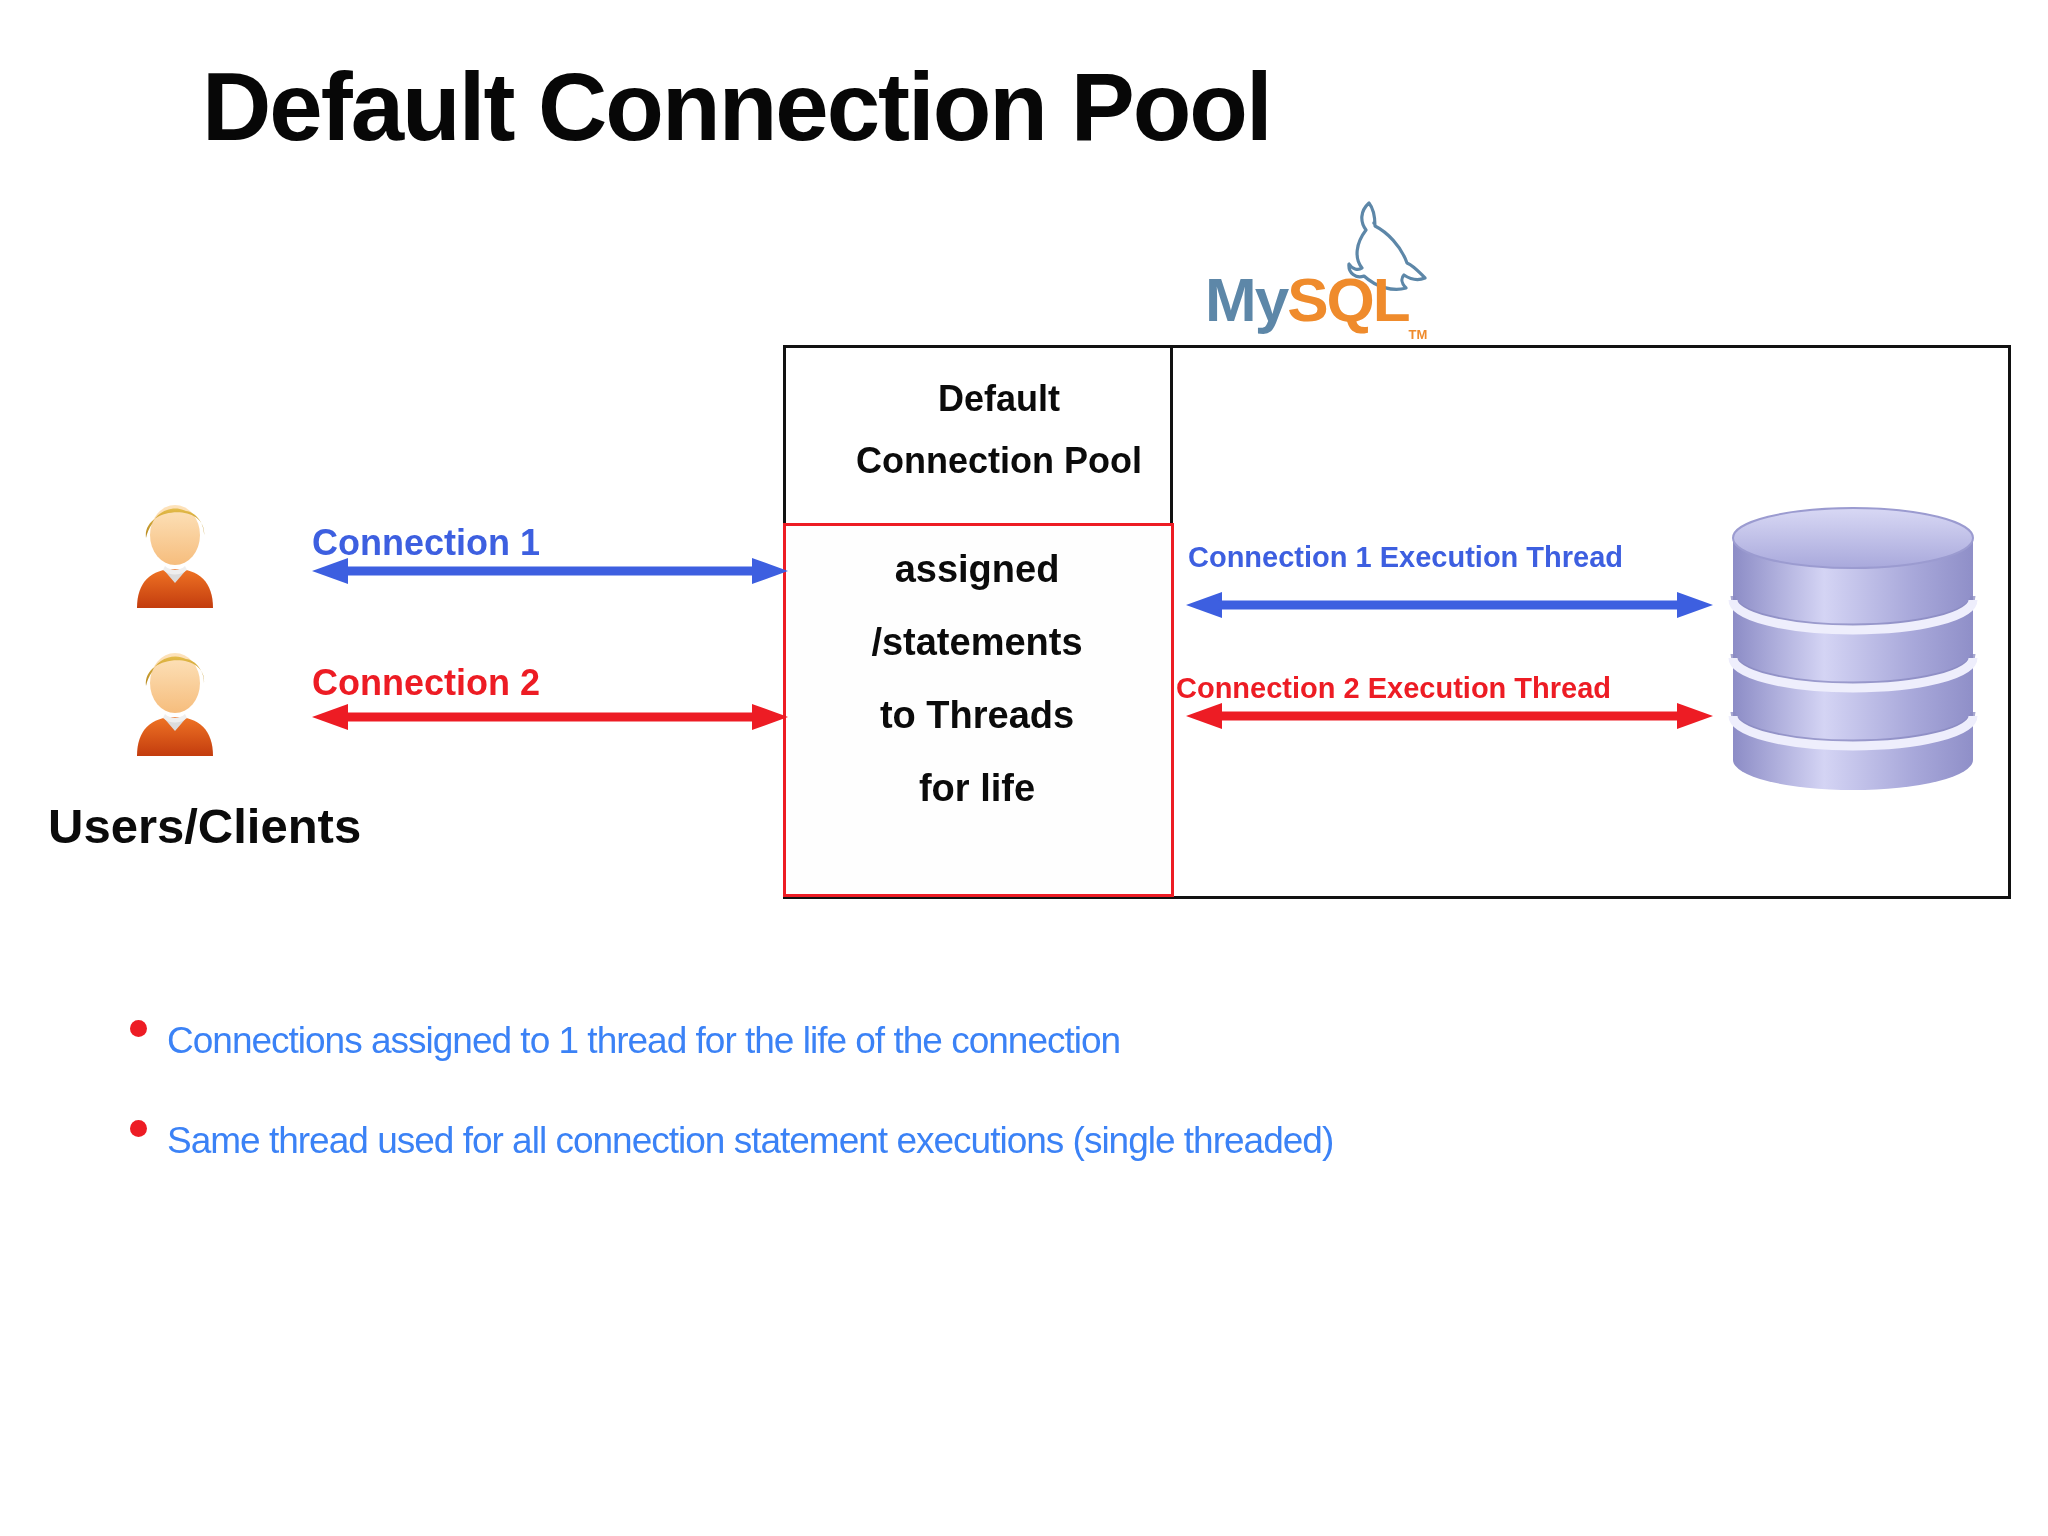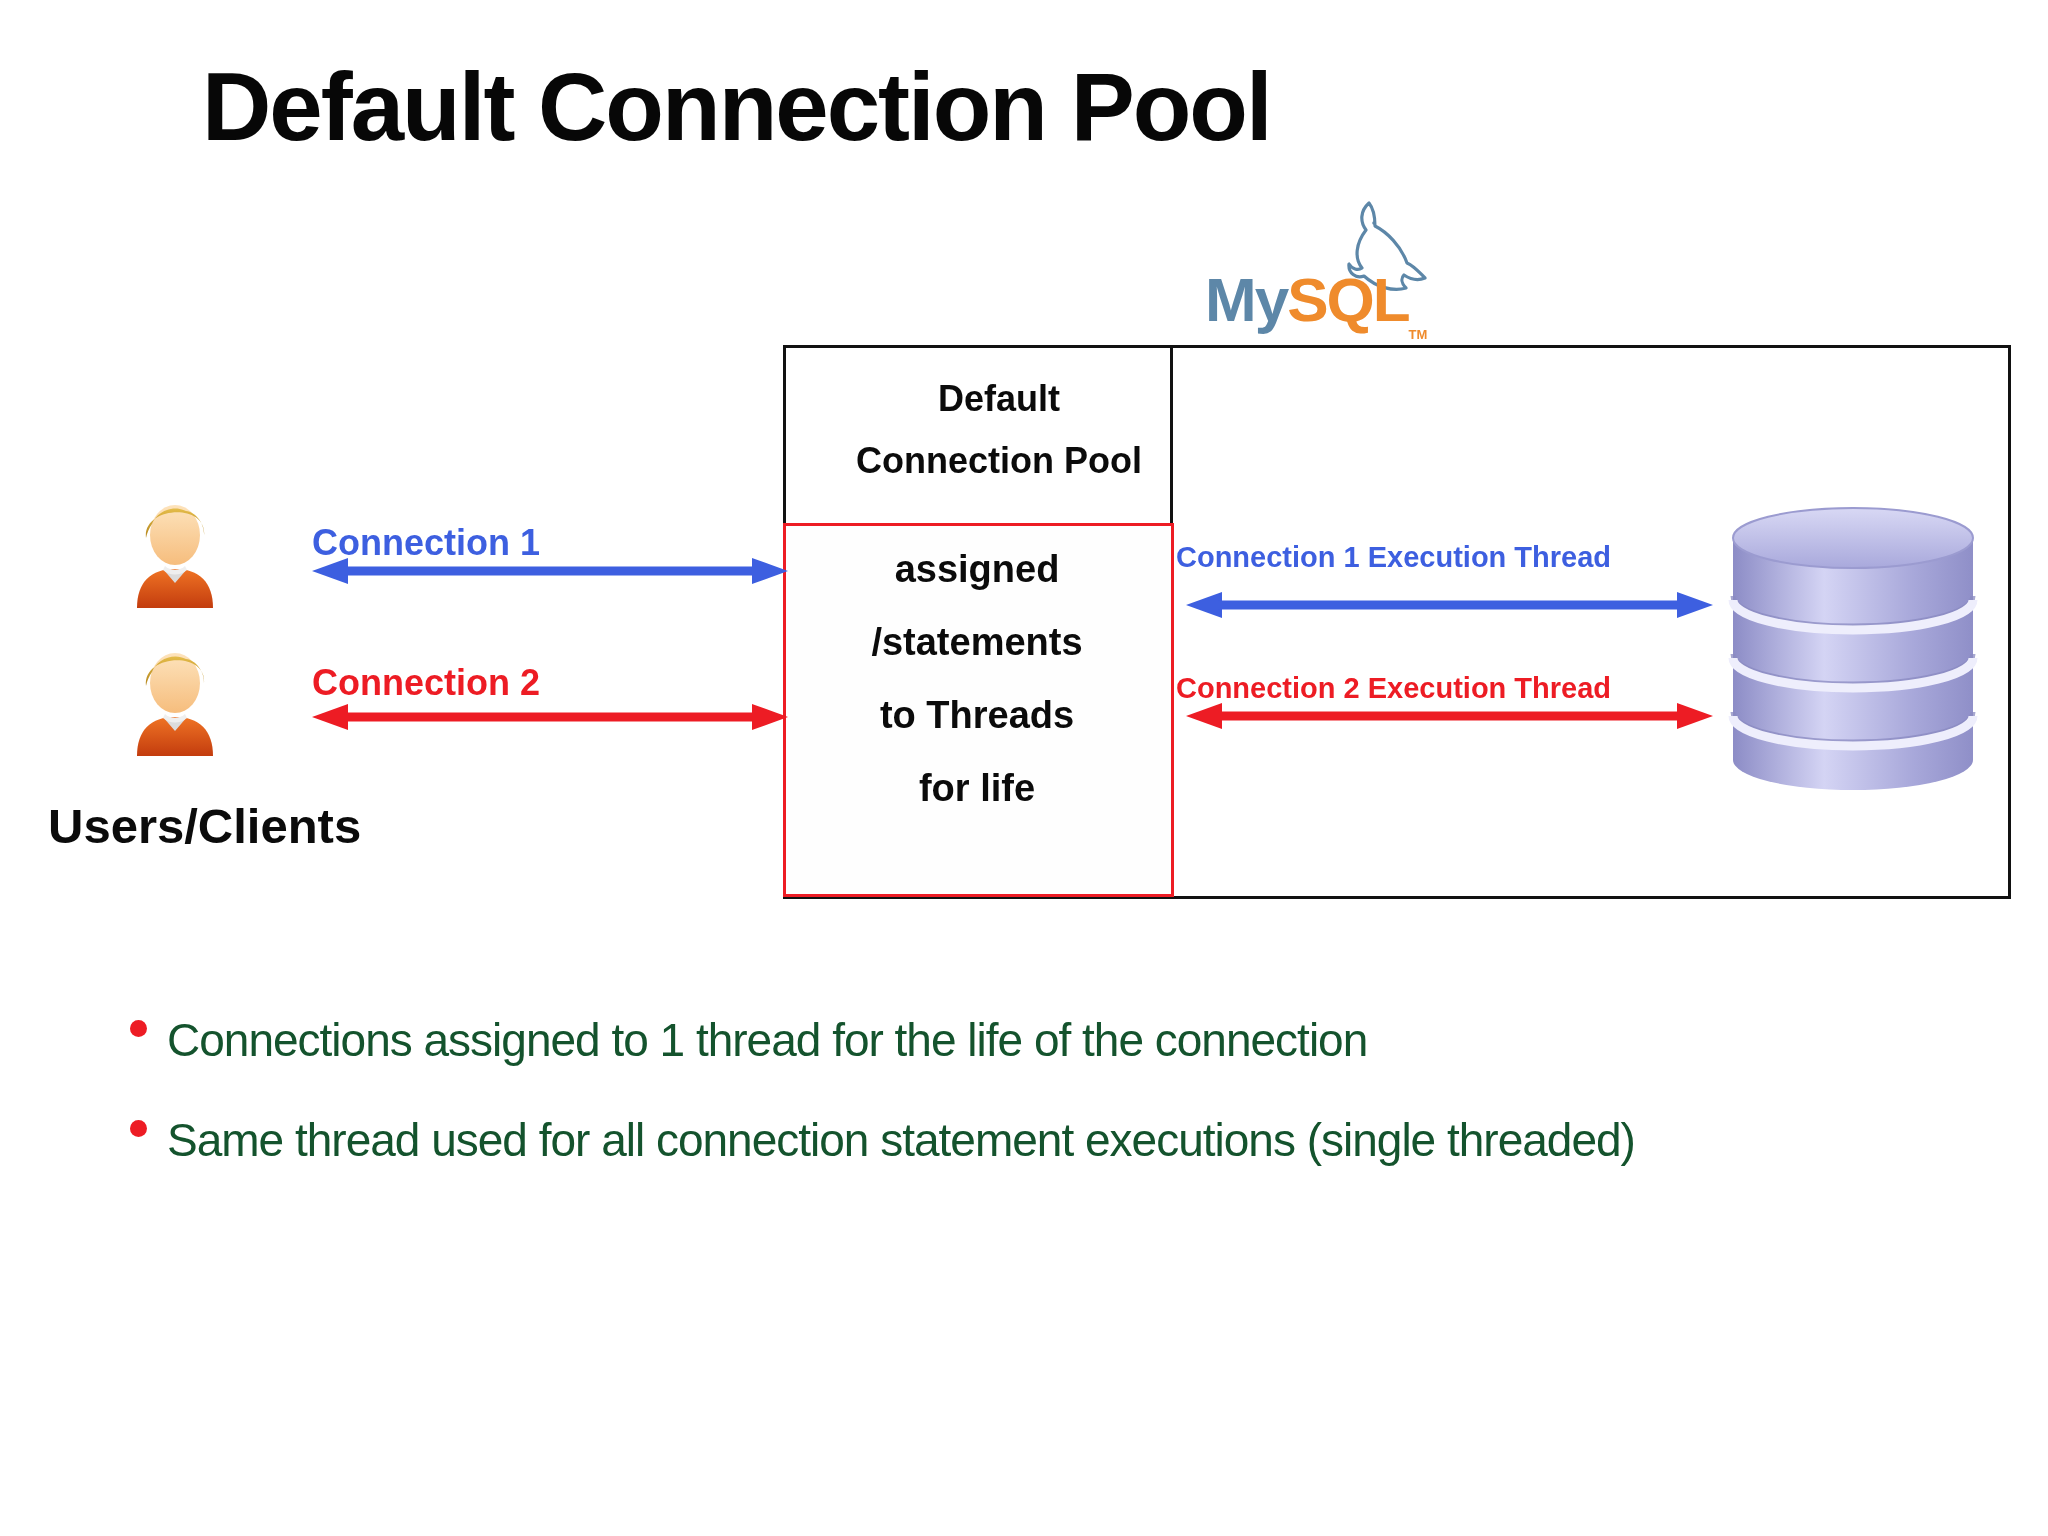--- a/index.html
+++ b/index.html
@@ -39,33 +39,33 @@
   
   svg.arrow{position:absolute;height:30px;display:block;}
   .arrow.blue{color:var(--blue);}
   .arrow.red{color:var(--red);}
 
   
   .conn-label{width:476px;text-align:left;font-size:36px;font-weight:bold;white-space:nowrap;}
   .conn-label.blue{color:var(--blue);}
   .conn-label.red{color:var(--red);}
   .thread-label{font-size:29px;font-weight:bold;white-space:nowrap;}
-  .thread-label.blue{color:var(--blue);}
+  .thread-label.blue{color:var(--blue);margin-left:12px;}
   .thread-label.red{color:var(--red);text-align:right;}
 
   
   .user-icon{width:94px;height:120px;}
   .users-label{left:48px;top:798px;font-size:49px;font-weight:bold;color:#0b0b0b;white-space:nowrap;}
 
   
   .db-icon{left:1716px;top:496px;width:274px;height:306px;}
 
   
   .bullet-dot{width:17px;height:17px;border-radius:50%;background:var(--red);}
-  .bullet-text{font-size:46px;color:#14532d;line-height:81px;width:1780px;letter-spacing:-1px;}
+  .bullet-text{font-size:37px;color:#3b82f6;line-height:81px;width:1780px;letter-spacing:-1px;}
 </style>
 </head>
 <body>
 
 <div id="stage">
 
   <div class="abs slide-title">Default Connection Pool</div>
 
   <div class="abs mysql-logo">
     <svg class="dolphin" viewBox="0 0 96 100">

